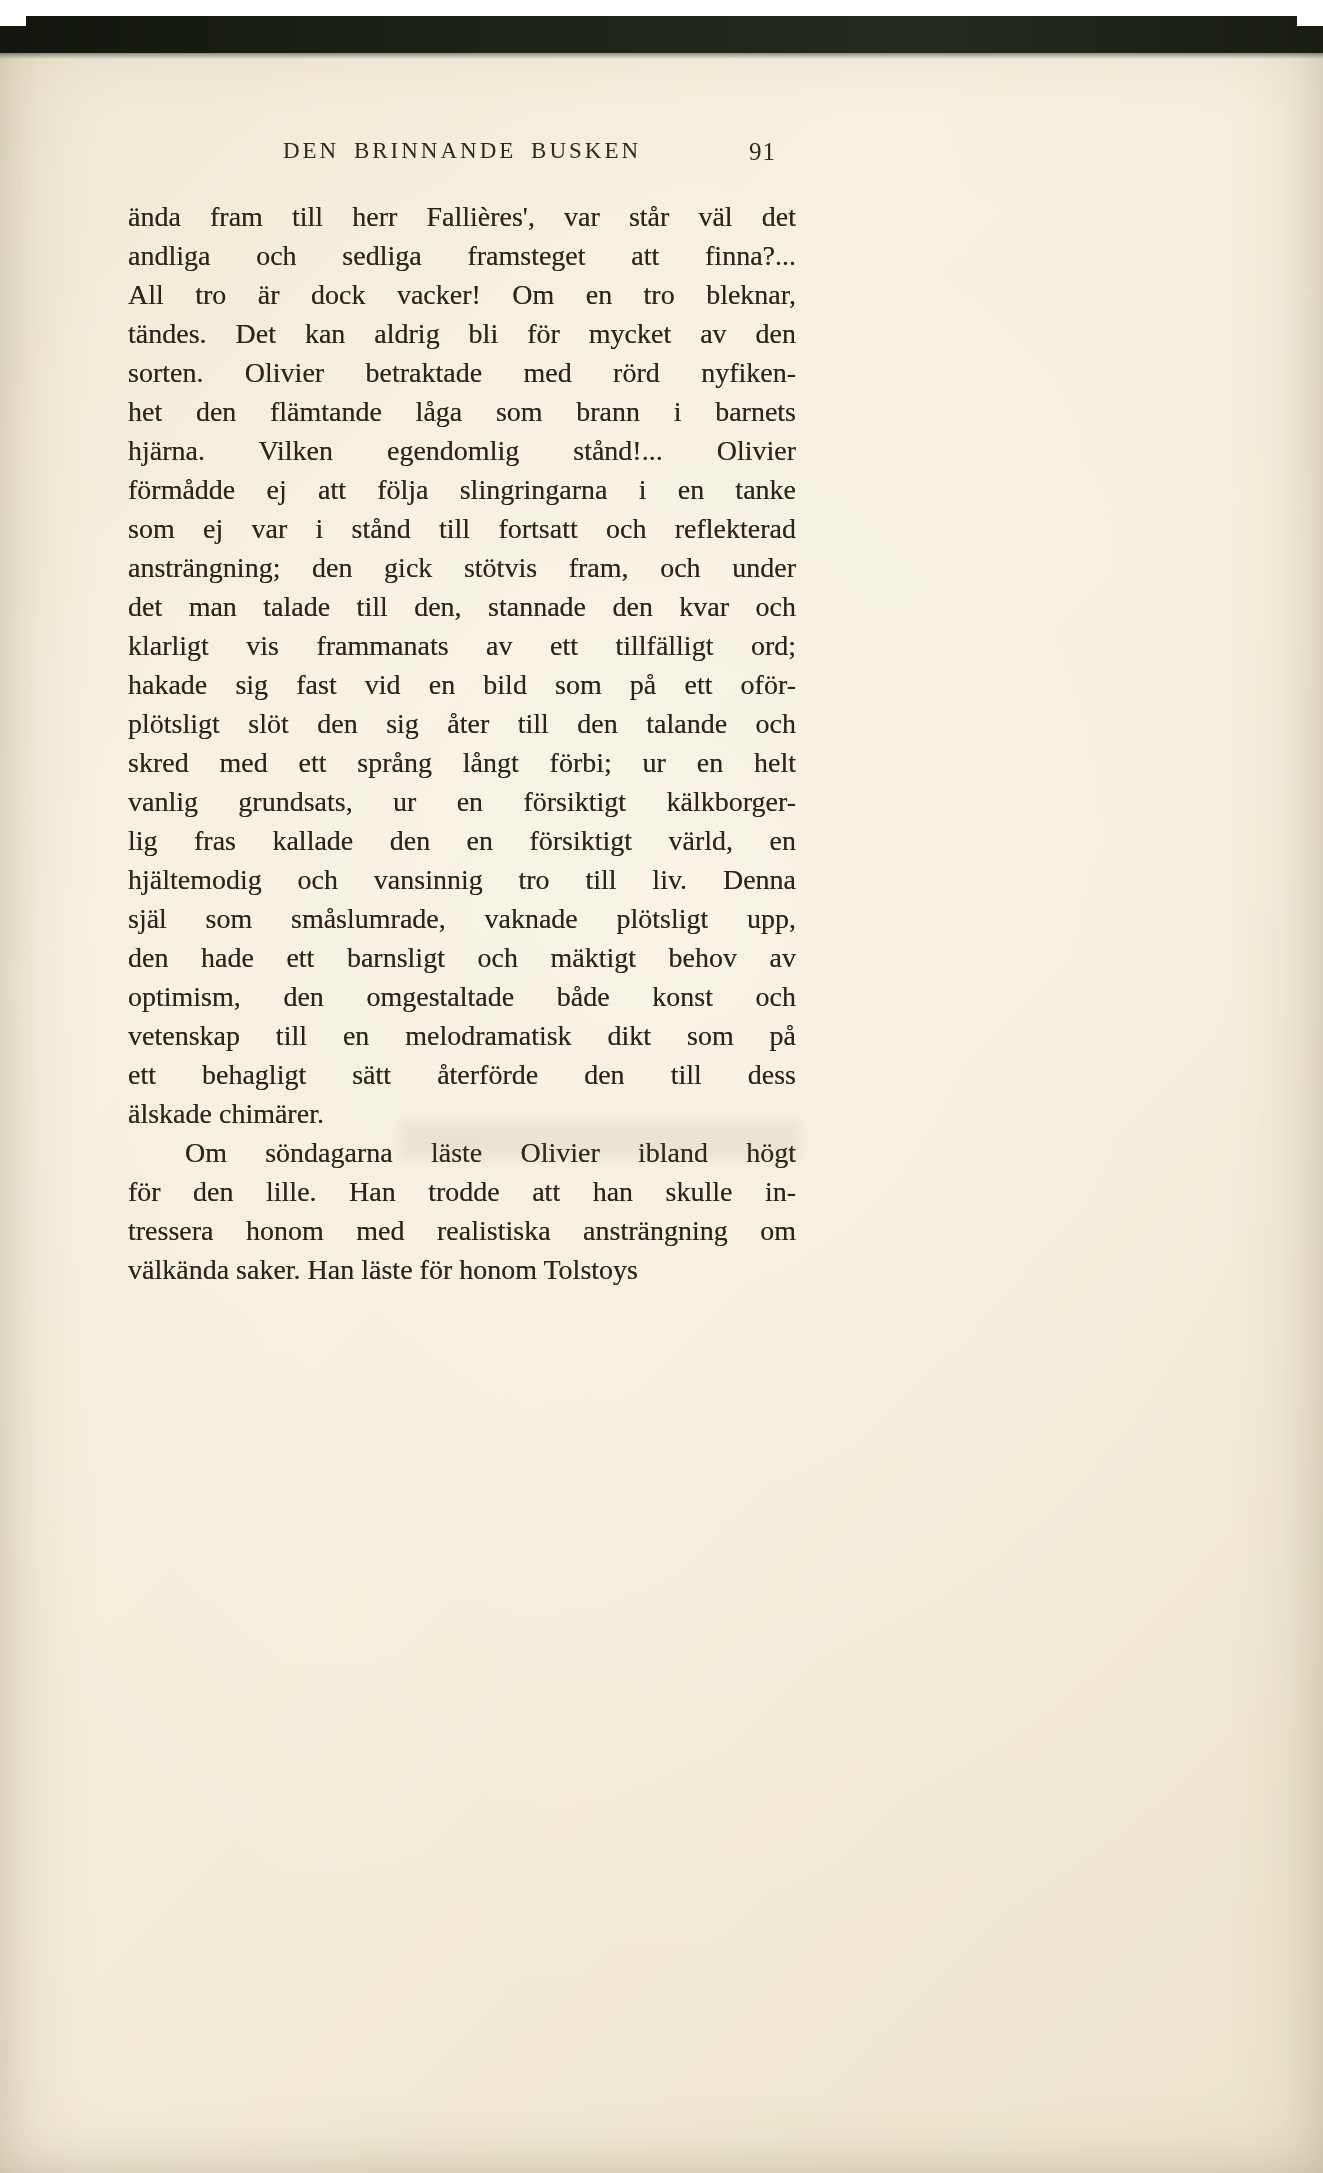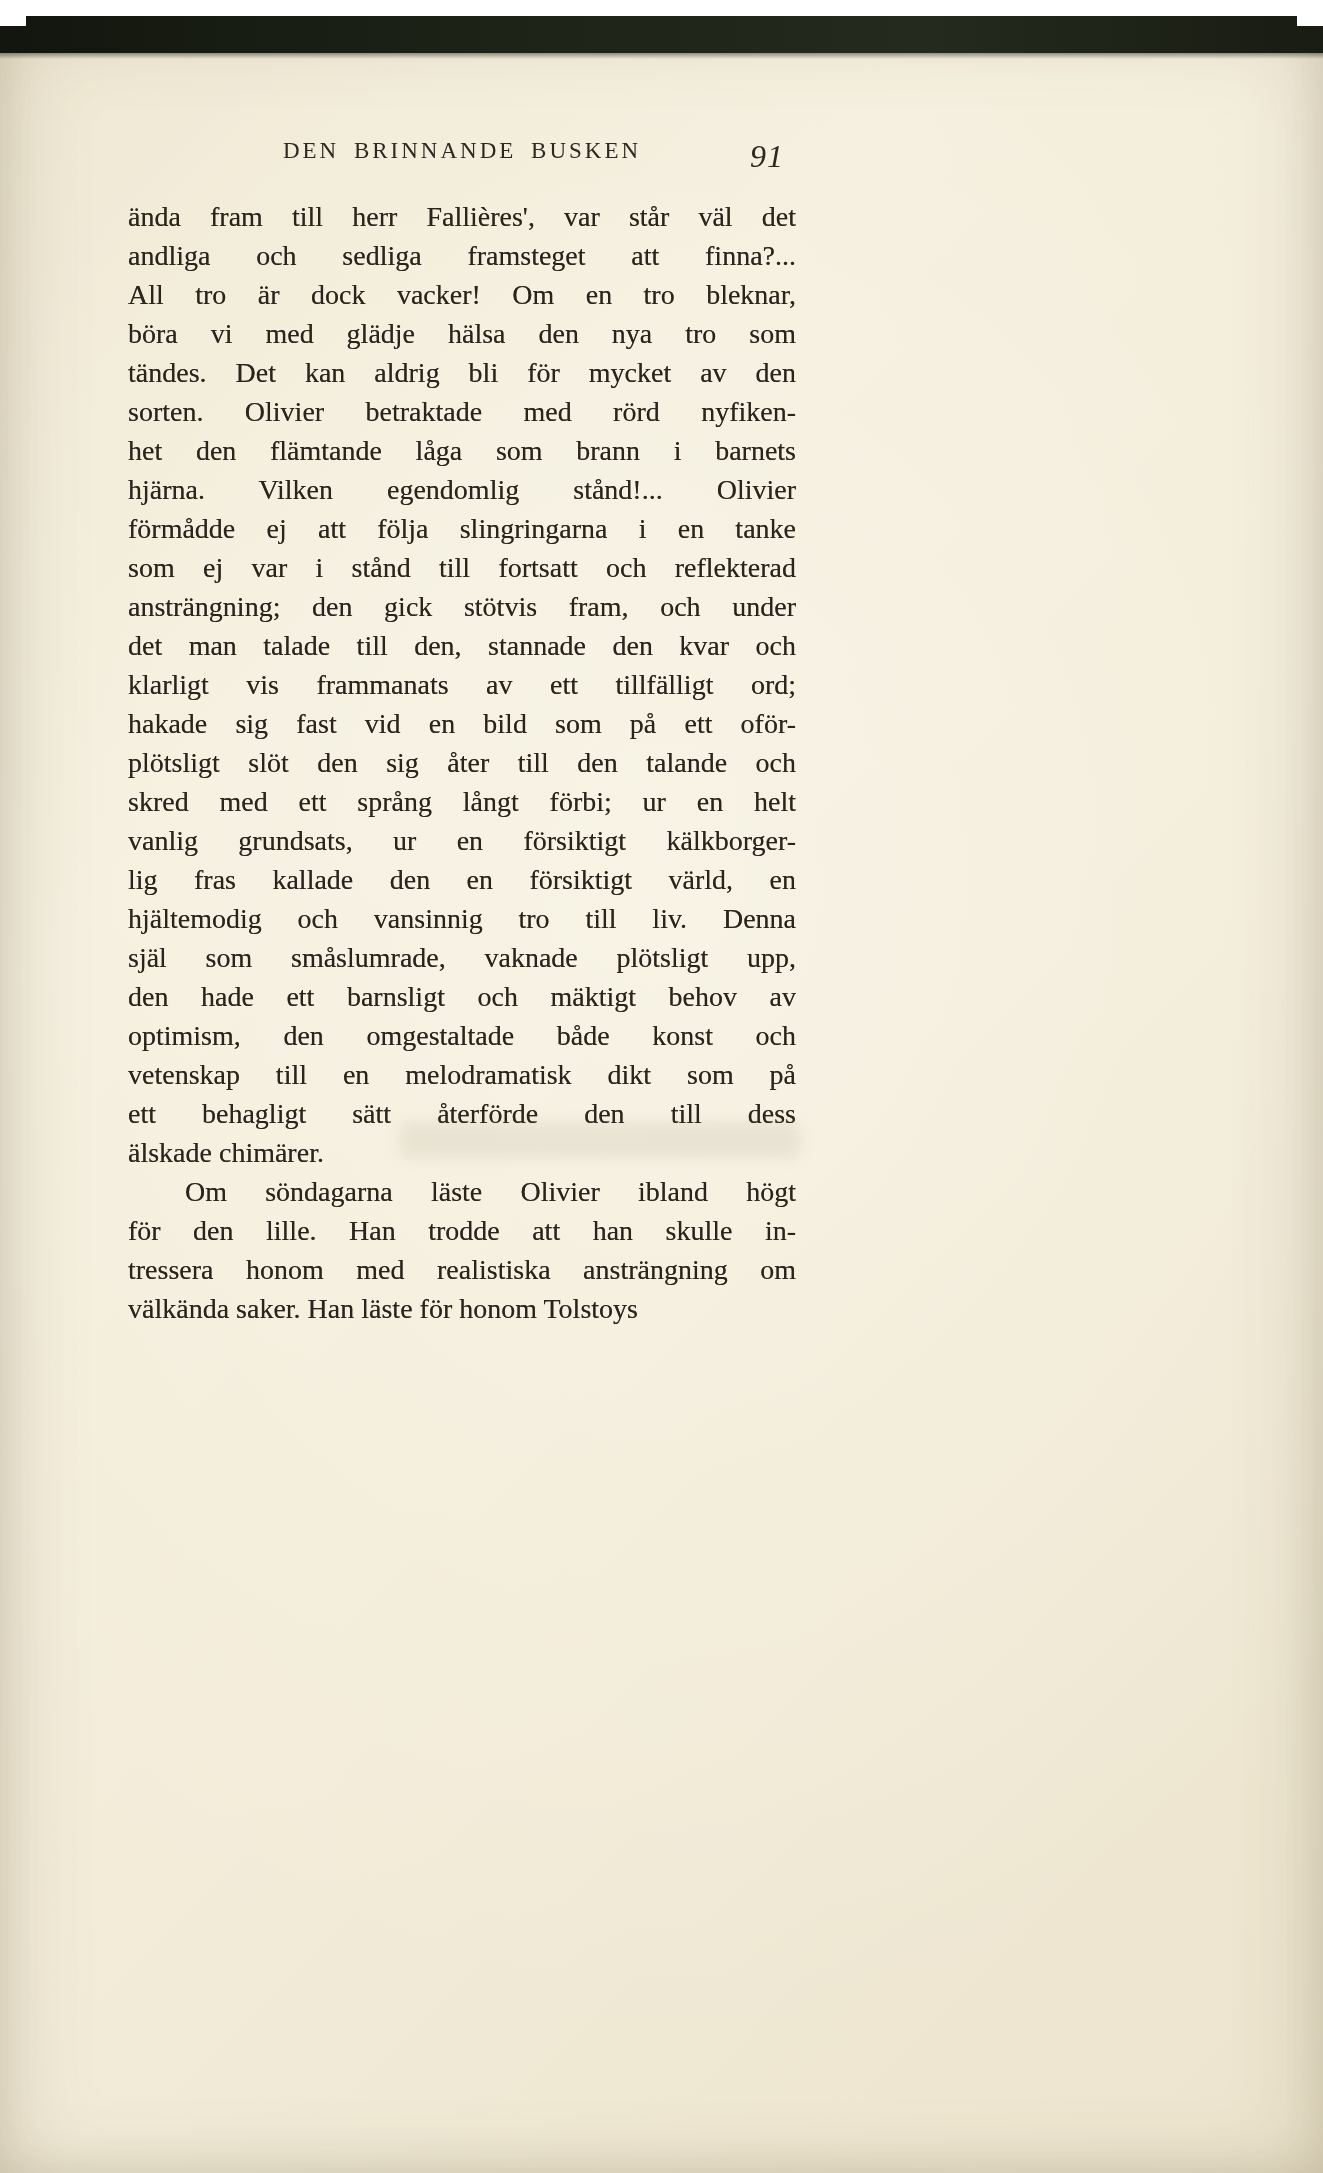--- a/index.html
+++ b/index.html
@@ -56,26 +56,25 @@
     left: 0;
     width: 100%;
     text-align: center;
     font-size: 23px;
     letter-spacing: 3px;
     word-spacing: 6px;
     color: #2e2820;
   }
   .running-page-number {
     position: absolute;
-    right: 12px;
+    right: 20px;
     top: 0;
-    font-size: 32px;
+    font-size: 25px;
     letter-spacing: 1px;
     color: #2e2820;
-    font-style: italic;
   }
 
   .text-block {
     position: absolute;
     left: 128px;
     top: 181px;
     width: 668px;
   }
   .line {
     font-size: 28px;
@@ -114,21 +113,20 @@
 
   <div class="running-head">
     <div class="running-title">DEN BRINNANDE BUSKEN</div>
     <div class="running-page-number">91</div>
   </div>
 
   <div class="text-block">
     <div class="line">ända fram till herr Fallières', var står väl det</div>
     <div class="line">andliga och sedliga framsteget att finna?...</div>
     <div class="line">All tro är dock vacker!  Om en tro bleknar,</div>
-    <div class="line">böra vi med glädje hälsa den nya tro som</div>
     <div class="line">tändes.  Det kan aldrig bli för mycket av den</div>
     <div class="line">sorten.  Olivier betraktade med rörd nyfiken-</div>
     <div class="line">het den flämtande låga som brann i barnets</div>
     <div class="line">hjärna.  Vilken egendomlig stånd!... Olivier</div>
     <div class="line">förmådde ej att följa slingringarna i en tanke</div>
     <div class="line">som ej var i stånd till fortsatt och reflekterad</div>
     <div class="line">ansträngning; den gick stötvis fram, och under</div>
     <div class="line">det man talade till den, stannade den kvar och</div>
     <div class="line">klarligt vis frammanats av ett tillfälligt ord;</div>
     <div class="line">hakade sig fast vid en bild som på ett oför-</div>

